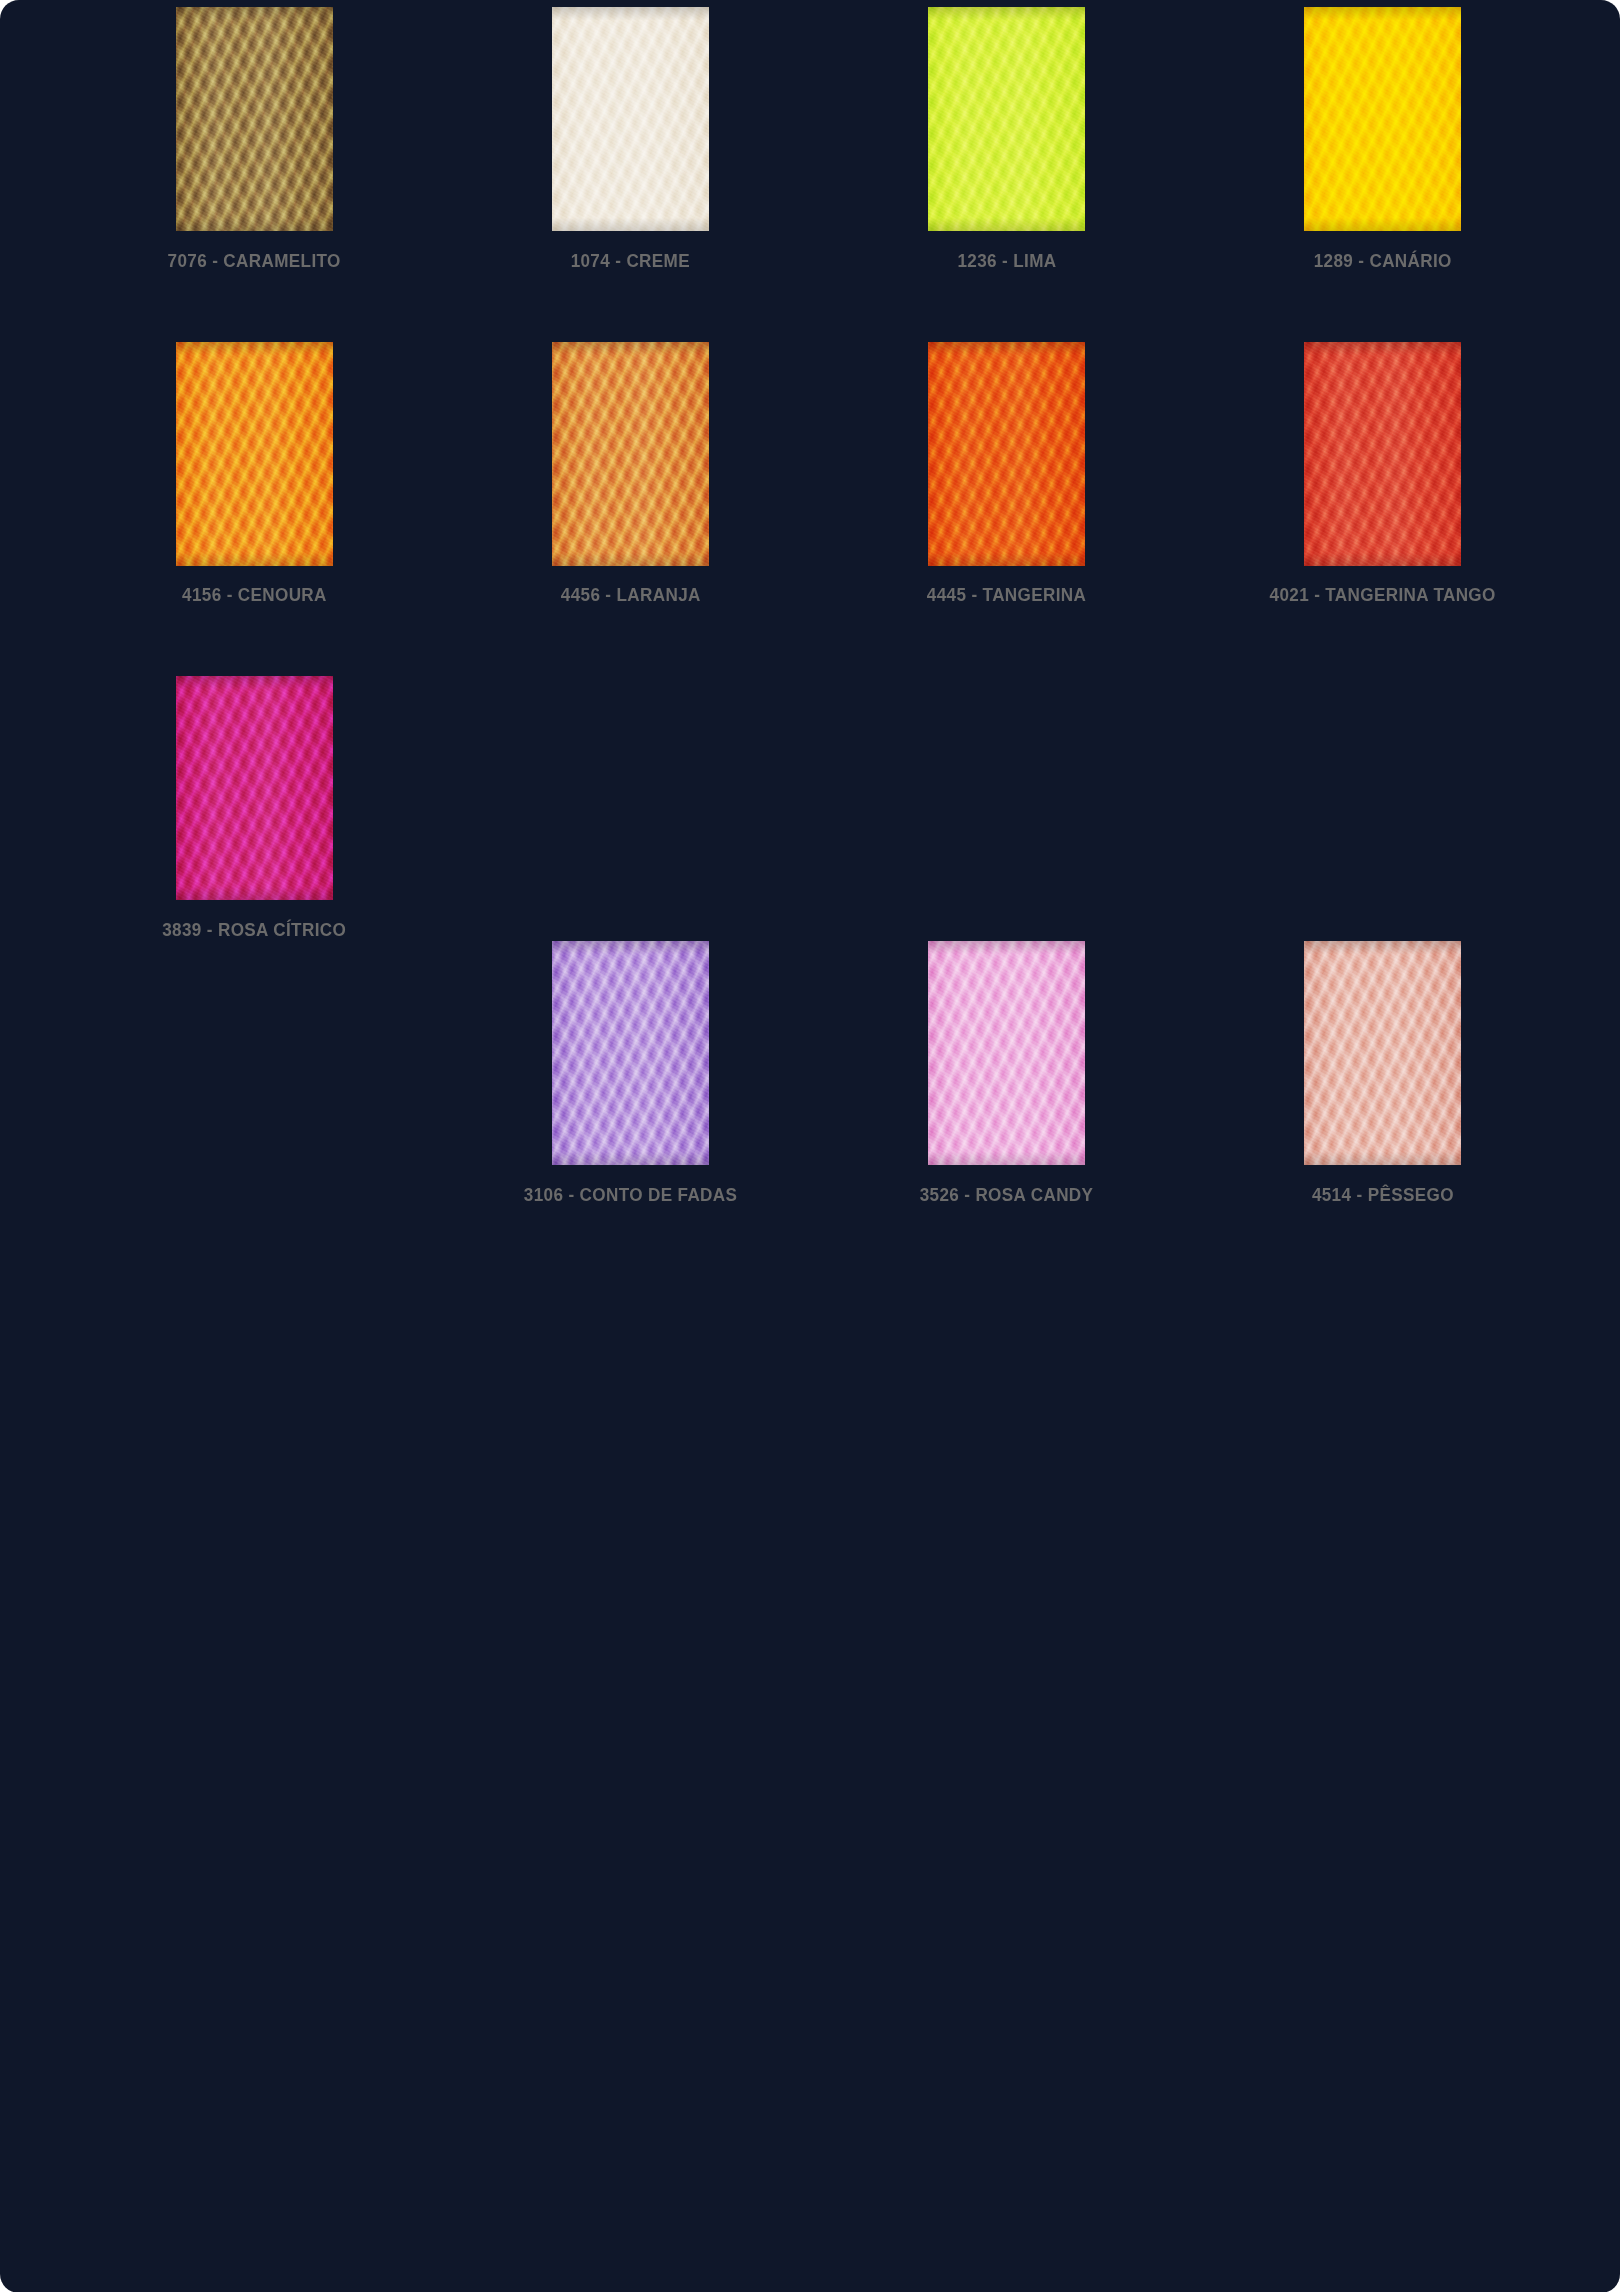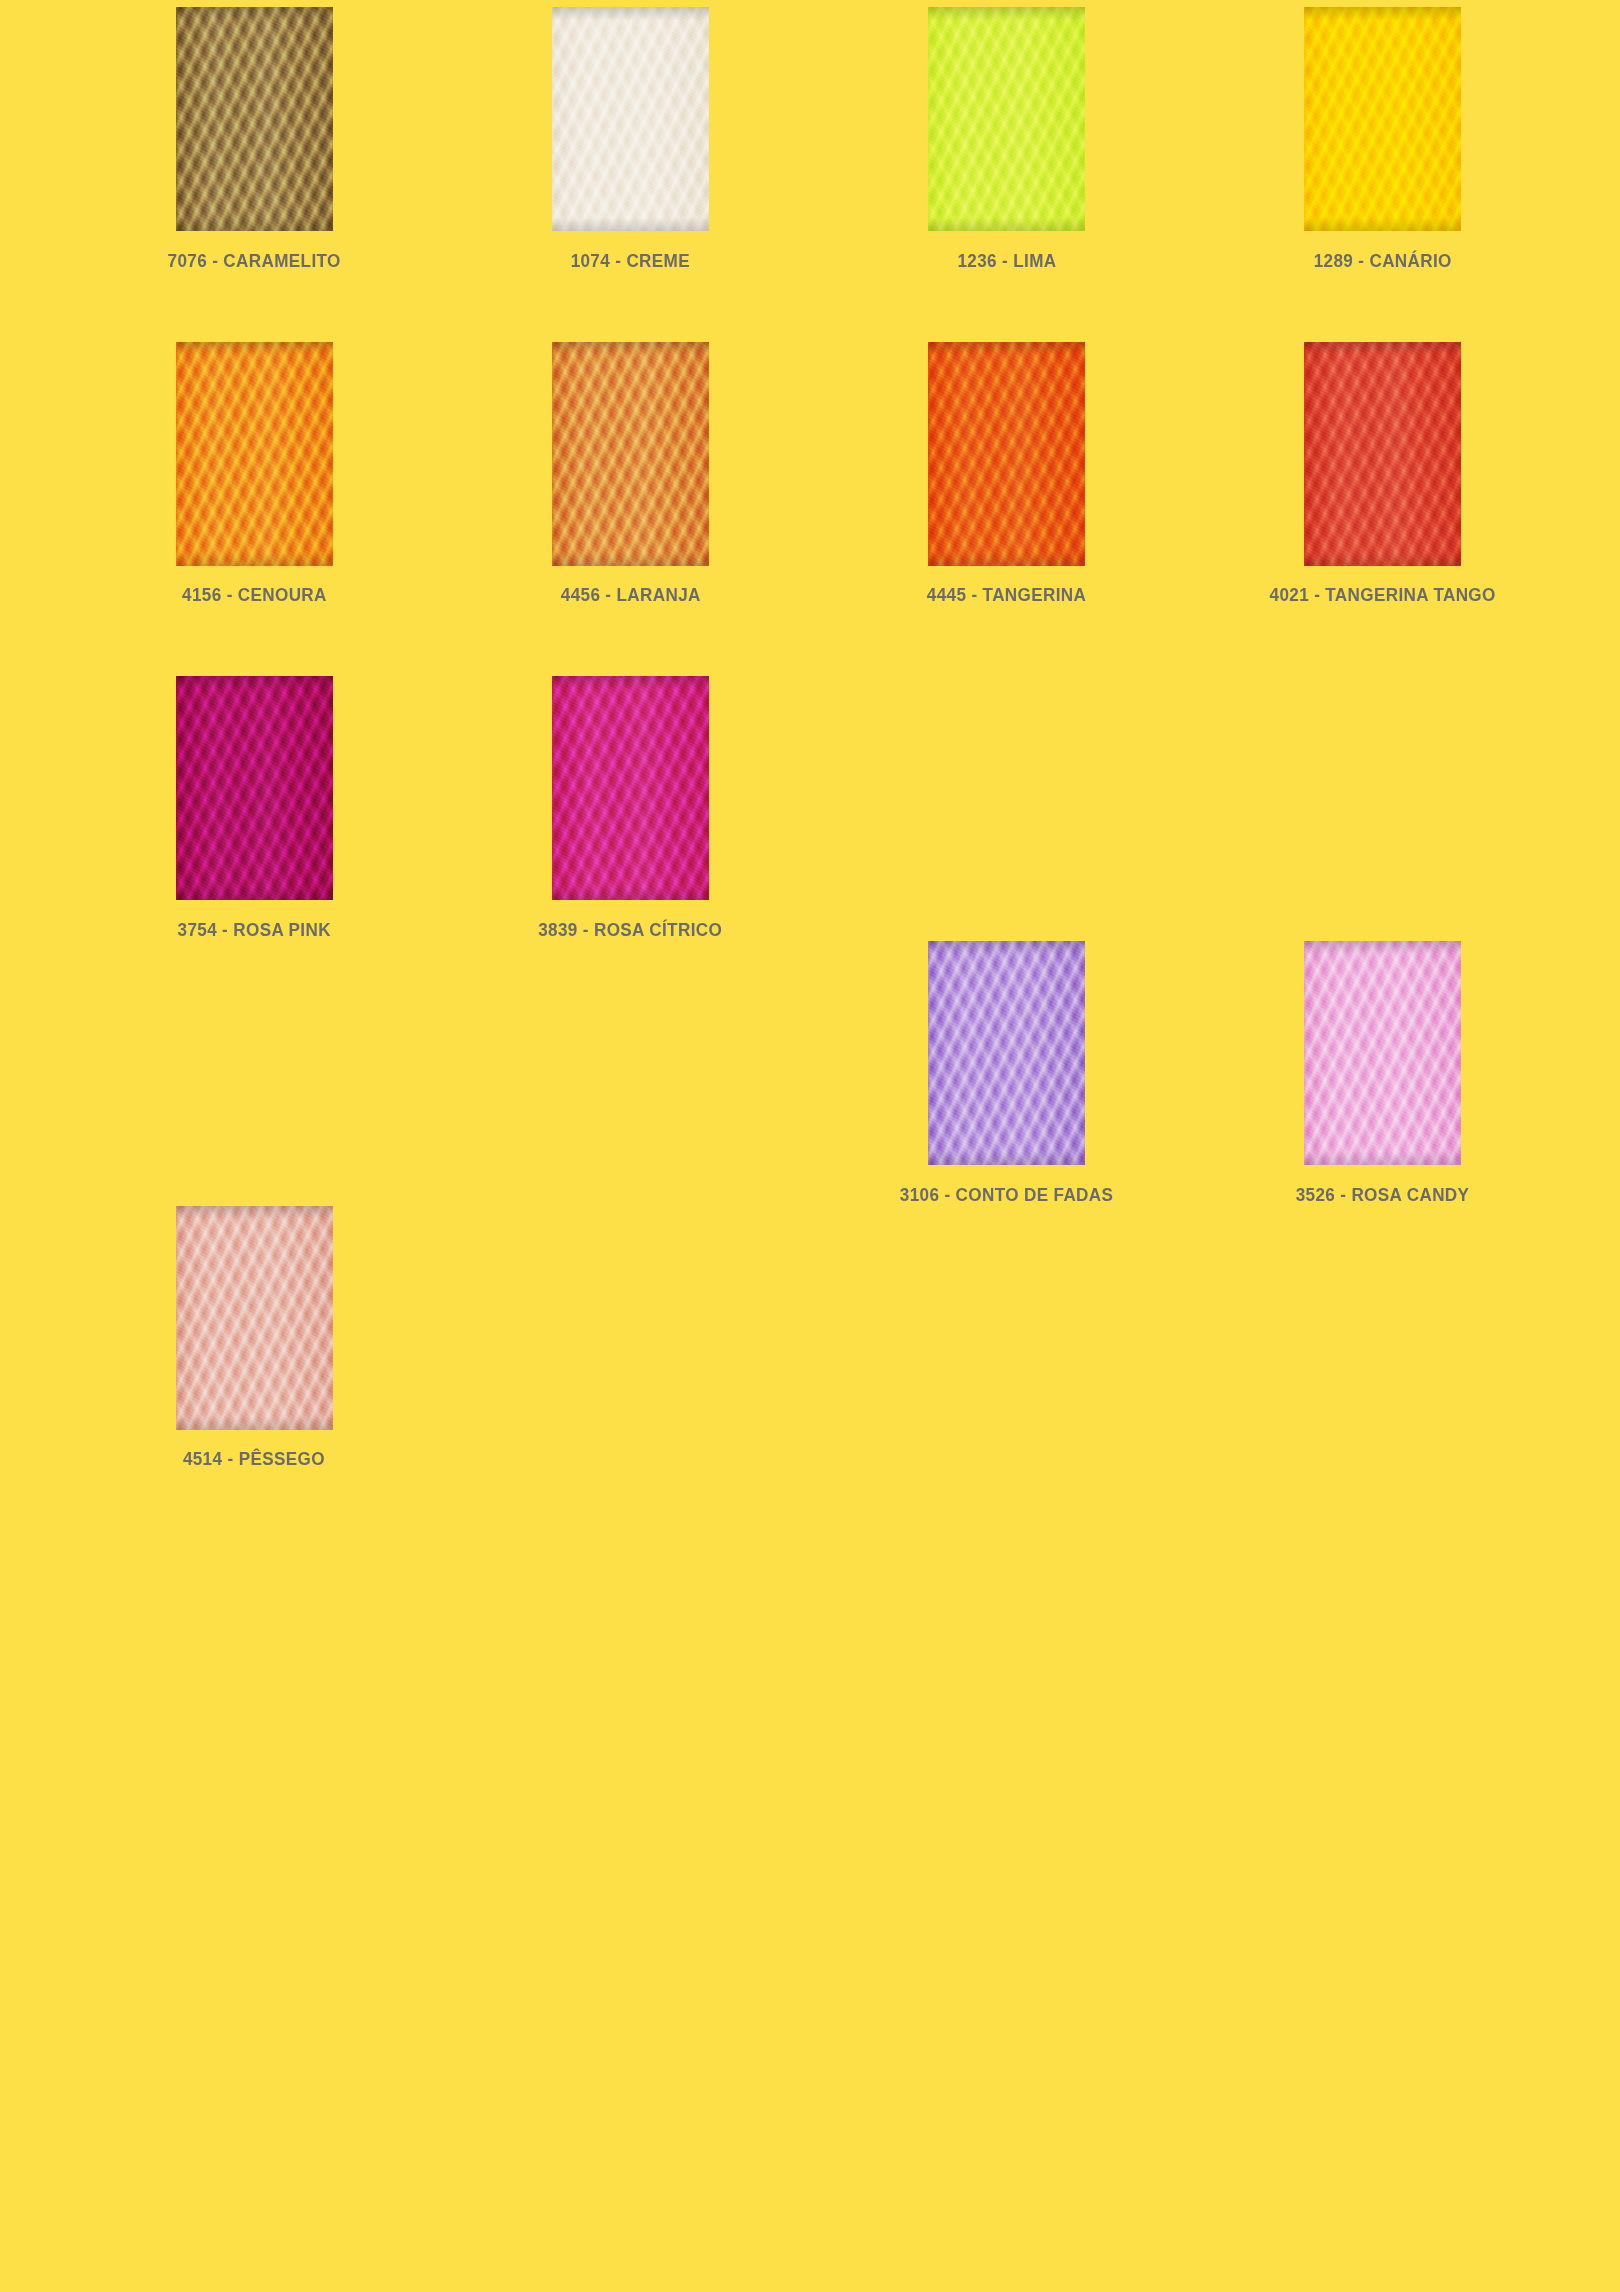--- a/index.html
+++ b/index.html
@@ -145,21 +145,21 @@
     transform: scaleX(0.9);
   }
 
   .row-spacer {
     height: 70px;
   }
 </style>
 </head>
 <body>
 
-<div class="catalog" style="background: #fde047;">
+<div class="catalog" style="background: #0f172a; border-radius: 19px;">
   <div class="swatch-grid">
       <div class="swatch-cell">
         <div class="skein" style="background-color: rgb(154, 124, 69);">
           <div class="ply-main"></div>
           <div class="ply-cross"></div>
           <div class="twist"></div>
           <div class="sheen"></div>
           <div class="vignette"></div>
         </div>
         <div class="swatch-label">7076 - CARAMELITO</div>
@@ -235,30 +235,20 @@
           <div class="twist"></div>
           <div class="sheen"></div>
           <div class="vignette"></div>
         </div>
         <div class="swatch-label">4021 - TANGERINA TANGO</div>
       </div>
       <div class="row-spacer"></div>
       <div class="row-spacer"></div>
       <div class="row-spacer"></div>
       <div class="row-spacer"></div>
-      <div class="swatch-cell">
-        <div class="skein" style="background-color: rgb(173, 15, 94);">
-          <div class="ply-main"></div>
-          <div class="ply-cross"></div>
-          <div class="twist"></div>
-          <div class="sheen"></div>
-          <div class="vignette"></div>
-        </div>
-        <div class="swatch-label">3754 - ROSA PINK</div>
-      </div>
       <div class="swatch-cell">
         <div class="skein" style="background-color: rgb(207, 35, 121);">
           <div class="ply-main"></div>
           <div class="ply-cross"></div>
           <div class="twist"></div>
           <div class="sheen"></div>
           <div class="vignette"></div>
         </div>
         <div class="swatch-label">3839 - ROSA CÍTRICO</div>
       </div>

